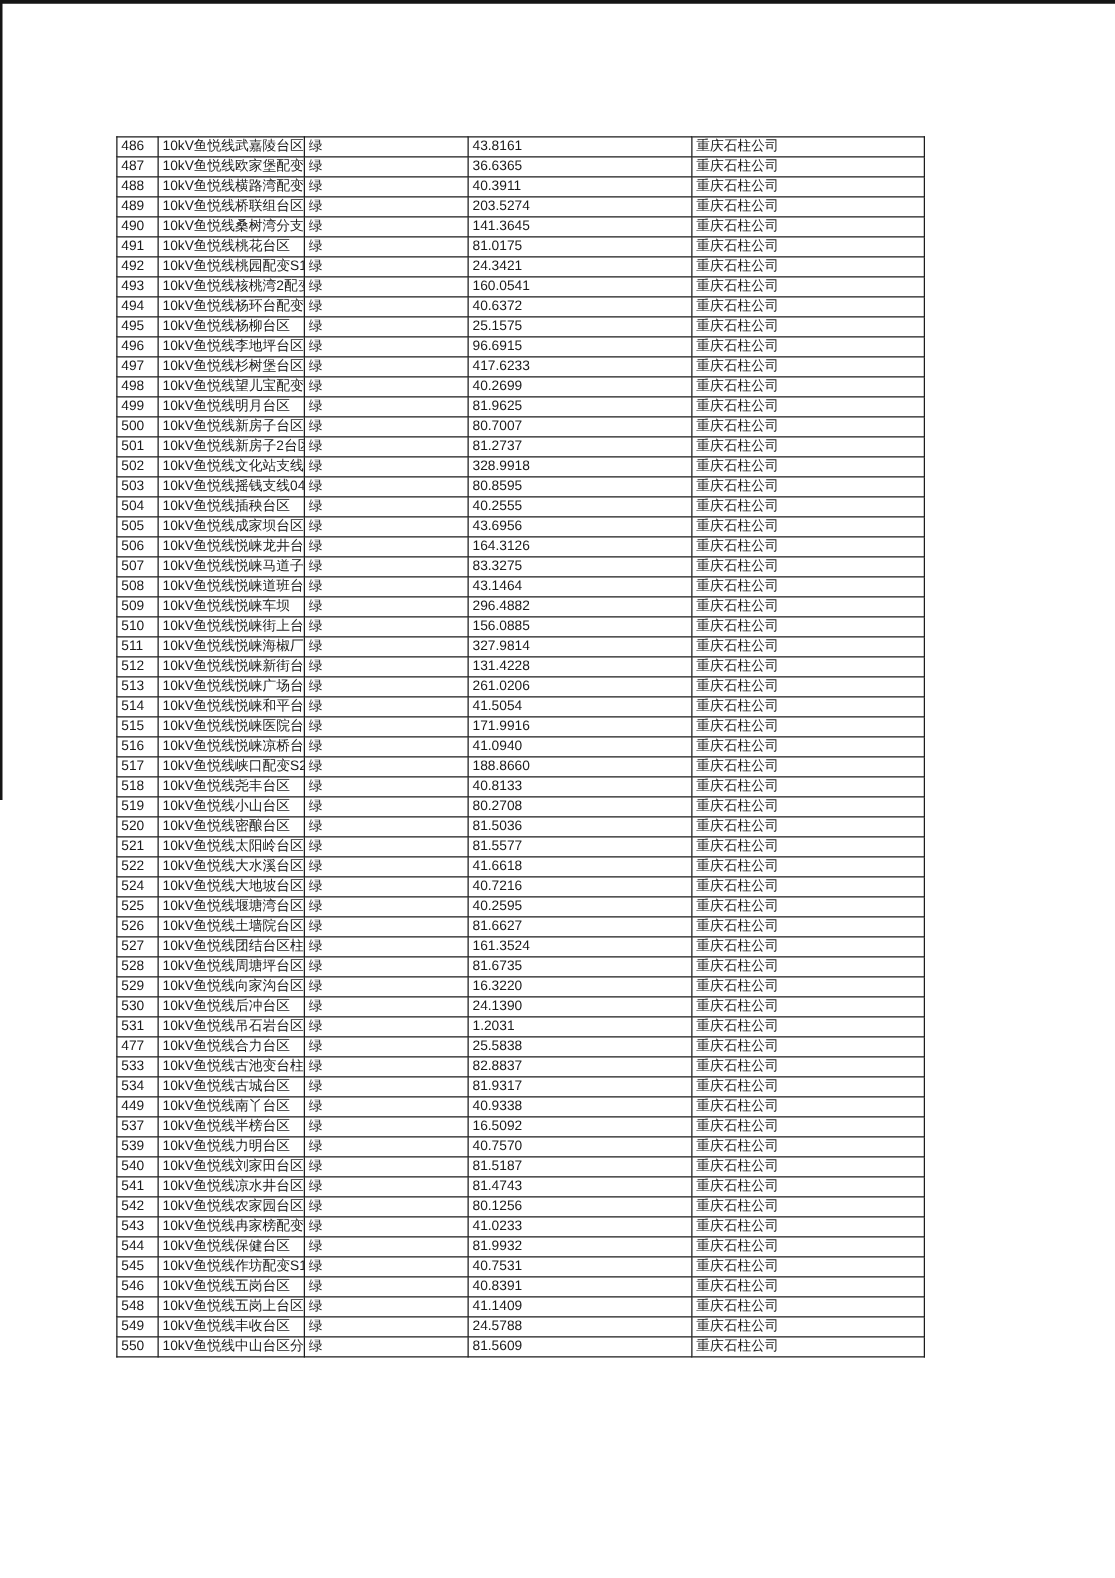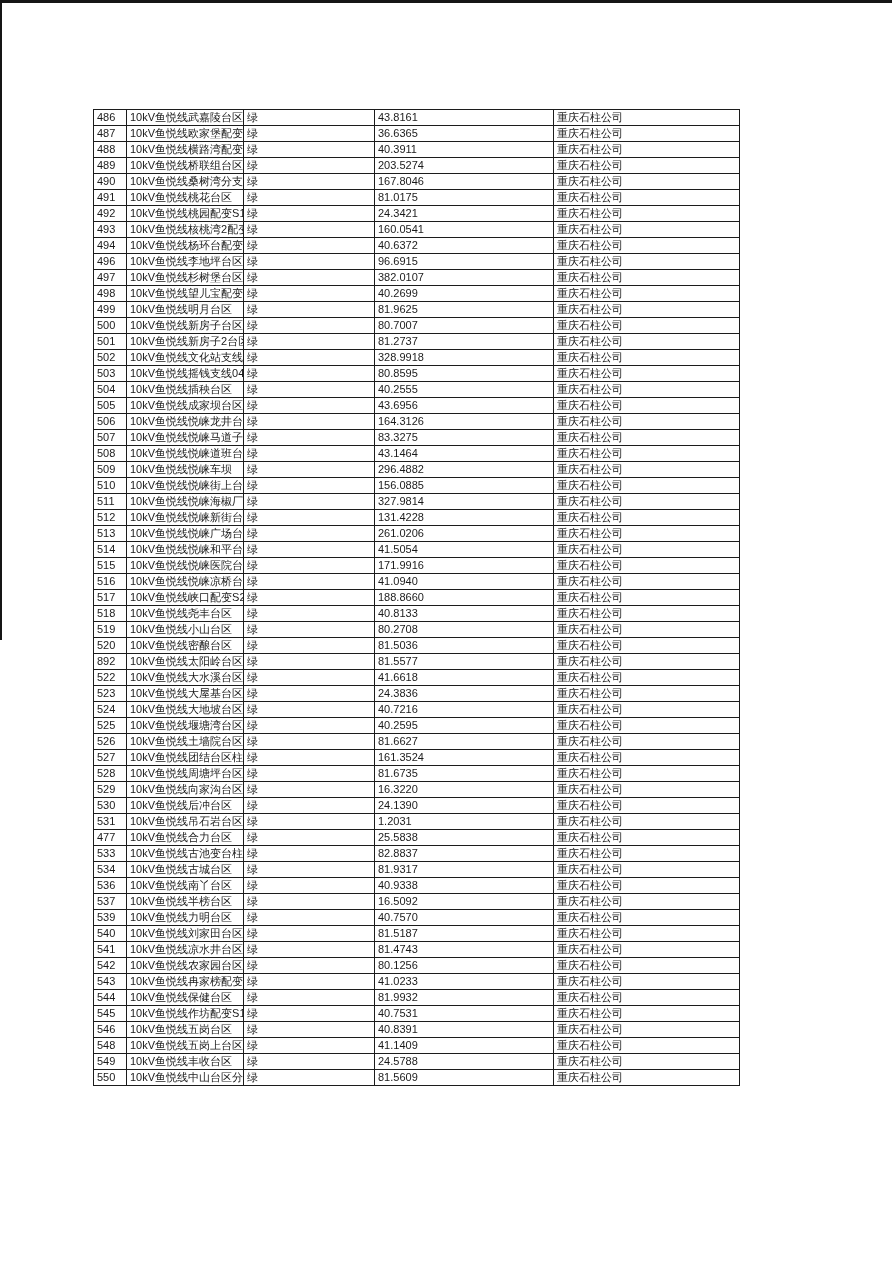--- a/index.html
+++ b/index.html
@@ -68,21 +68,21 @@
             <td class="c-index">489</td>
             <td class="c-name">10kV鱼悦线桥联组台区</td>
             <td class="c-status">绿</td>
             <td class="c-value">203.5274</td>
             <td class="c-company">重庆石柱公司</td>
           </tr>
           <tr>
             <td class="c-index">490</td>
             <td class="c-name">10kV鱼悦线桑树湾分支线</td>
             <td class="c-status">绿</td>
-            <td class="c-value">167.8046</td>
+            <td class="c-value">141.3645</td>
             <td class="c-company">重庆石柱公司</td>
           </tr>
           <tr>
             <td class="c-index">491</td>
             <td class="c-name">10kV鱼悦线桃花台区</td>
             <td class="c-status">绿</td>
             <td class="c-value">81.0175</td>
             <td class="c-company">重庆石柱公司</td>
           </tr>
           <tr>
@@ -100,31 +100,38 @@
             <td class="c-company">重庆石柱公司</td>
           </tr>
           <tr>
             <td class="c-index">494</td>
             <td class="c-name">10kV鱼悦线杨环台配变S1</td>
             <td class="c-status">绿</td>
             <td class="c-value">40.6372</td>
             <td class="c-company">重庆石柱公司</td>
           </tr>
           <tr>
+            <td class="c-index">495</td>
+            <td class="c-name">10kV鱼悦线杨柳台区</td>
+            <td class="c-status">绿</td>
+            <td class="c-value">25.1575</td>
+            <td class="c-company">重庆石柱公司</td>
+          </tr>
+          <tr>
             <td class="c-index">496</td>
             <td class="c-name">10kV鱼悦线李地坪台区</td>
             <td class="c-status">绿</td>
             <td class="c-value">96.6915</td>
             <td class="c-company">重庆石柱公司</td>
           </tr>
           <tr>
             <td class="c-index">497</td>
             <td class="c-name">10kV鱼悦线杉树堡台区</td>
             <td class="c-status">绿</td>
-            <td class="c-value">382.0107</td>
+            <td class="c-value">417.6233</td>
             <td class="c-company">重庆石柱公司</td>
           </tr>
           <tr>
             <td class="c-index">498</td>
             <td class="c-name">10kV鱼悦线望儿宝配变S1</td>
             <td class="c-status">绿</td>
             <td class="c-value">40.2699</td>
             <td class="c-company">重庆石柱公司</td>
           </tr>
           <tr>
@@ -275,41 +282,34 @@
             <td class="c-company">重庆石柱公司</td>
           </tr>
           <tr>
             <td class="c-index">520</td>
             <td class="c-name">10kV鱼悦线密酿台区</td>
             <td class="c-status">绿</td>
             <td class="c-value">81.5036</td>
             <td class="c-company">重庆石柱公司</td>
           </tr>
           <tr>
-            <td class="c-index">892</td>
+            <td class="c-index">521</td>
             <td class="c-name">10kV鱼悦线太阳岭台区</td>
             <td class="c-status">绿</td>
             <td class="c-value">81.5577</td>
             <td class="c-company">重庆石柱公司</td>
           </tr>
           <tr>
             <td class="c-index">522</td>
             <td class="c-name">10kV鱼悦线大水溪台区</td>
             <td class="c-status">绿</td>
             <td class="c-value">41.6618</td>
             <td class="c-company">重庆石柱公司</td>
           </tr>
           <tr>
-            <td class="c-index">523</td>
-            <td class="c-name">10kV鱼悦线大屋基台区</td>
-            <td class="c-status">绿</td>
-            <td class="c-value">24.3836</td>
-            <td class="c-company">重庆石柱公司</td>
-          </tr>
-          <tr>
             <td class="c-index">524</td>
             <td class="c-name">10kV鱼悦线大地坡台区</td>
             <td class="c-status">绿</td>
             <td class="c-value">40.7216</td>
             <td class="c-company">重庆石柱公司</td>
           </tr>
           <tr>
             <td class="c-index">525</td>
             <td class="c-name">10kV鱼悦线堰塘湾台区</td>
             <td class="c-status">绿</td>
@@ -373,21 +373,21 @@
             <td class="c-company">重庆石柱公司</td>
           </tr>
           <tr>
             <td class="c-index">534</td>
             <td class="c-name">10kV鱼悦线古城台区</td>
             <td class="c-status">绿</td>
             <td class="c-value">81.9317</td>
             <td class="c-company">重庆石柱公司</td>
           </tr>
           <tr>
-            <td class="c-index">536</td>
+            <td class="c-index">449</td>
             <td class="c-name">10kV鱼悦线南丫台区</td>
             <td class="c-status">绿</td>
             <td class="c-value">40.9338</td>
             <td class="c-company">重庆石柱公司</td>
           </tr>
           <tr>
             <td class="c-index">537</td>
             <td class="c-name">10kV鱼悦线半榜台区</td>
             <td class="c-status">绿</td>
             <td class="c-value">16.5092</td>

